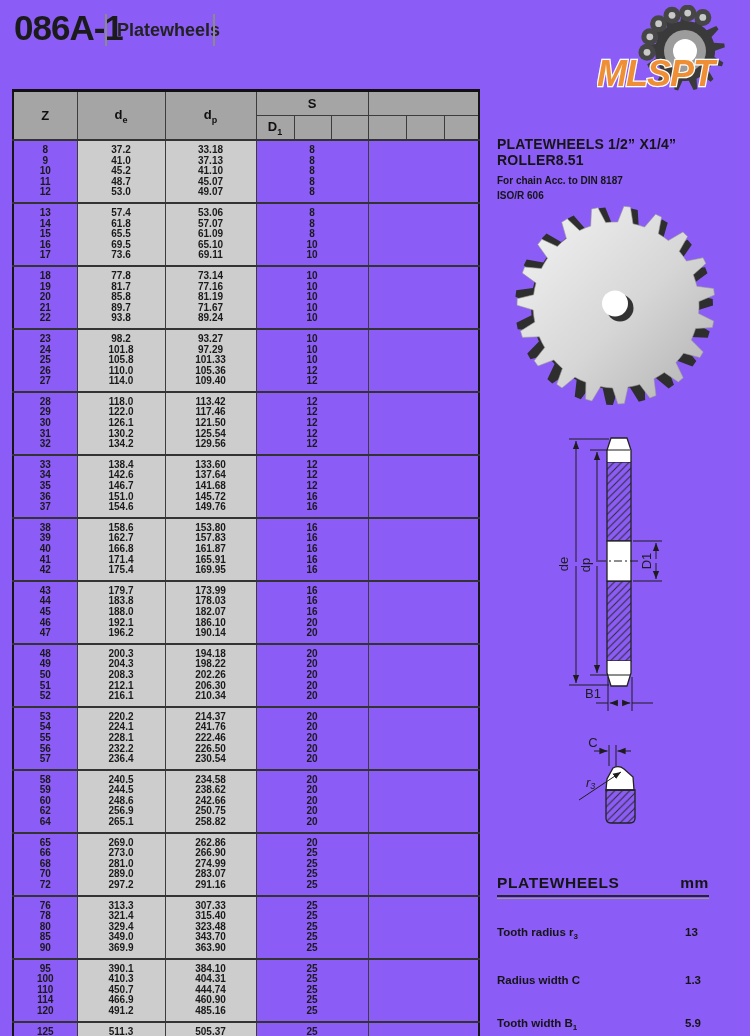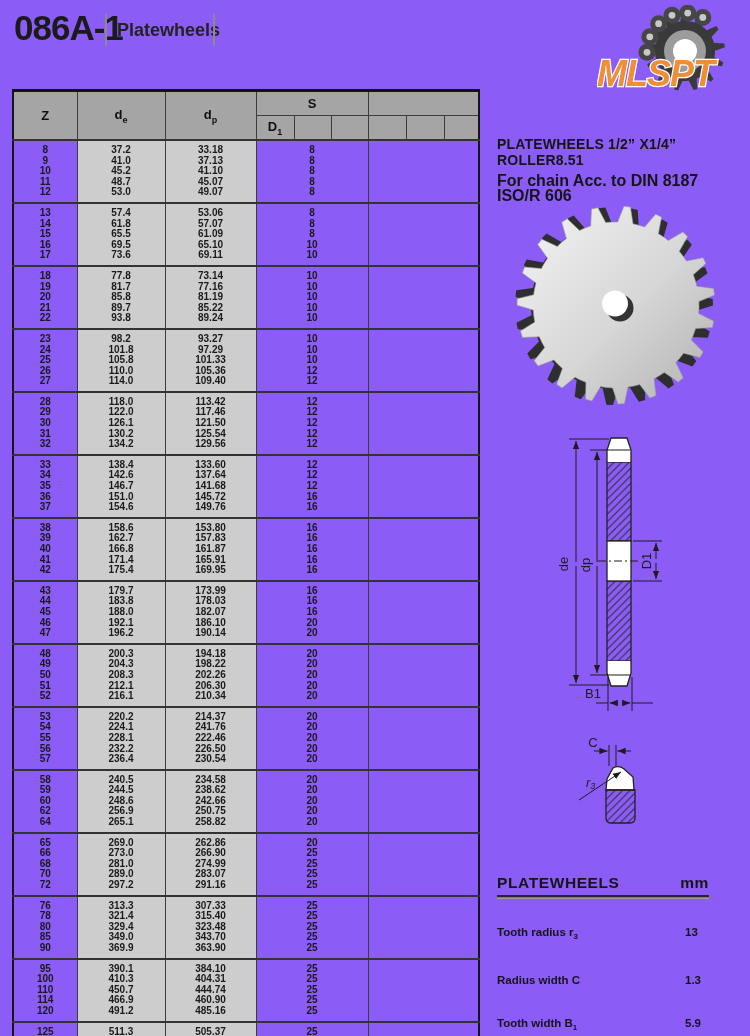--- a/index.html
+++ b/index.html
@@ -28,21 +28,21 @@
   td.de,td.dp{background:#cdcdcd;border-right:1px solid #3c3c3c;}
   td.s{text-align:left;padding-left:13px;border-right:1px solid #3c3c3c;}
   tbody{border-top:2px solid #333;}
   tbody tr:first-child td{padding-top:4px;}
   tbody tr:last-child td{padding-bottom:4px;}
   tbody.single td{padding-top:8px;padding-bottom:10px;}
 
   
   .product{position:absolute;left:497px;top:136px;width:252px;}
   .ptitle{font-size:14px;font-weight:bold;letter-spacing:.2px;}
-  .pline{font-size:16px;font-weight:bold;line-height:15px;}
+  .pline{font-size:10px;font-weight:bold;line-height:15px;}
   .pline.first{margin-top:5px;}
   .photo{position:absolute;left:503px;top:203px;width:232px;height:207px;}
   .dw1{position:absolute;left:540px;top:424px;width:200px;height:290px;}
   .dw2{position:absolute;left:572px;top:721px;width:176px;height:146px;}
   .dwtxt{font-family:"Liberation Sans","DejaVu Sans",sans-serif;font-size:13px;fill:#1d1d1d;}
 
   .specs{position:absolute;left:497px;top:874px;width:212px;}
   .spec-head{position:relative;display:flex;justify-content:space-between;align-items:baseline;
              font-size:15.5px;font-weight:bold;letter-spacing:.6px;
              border-bottom:2px solid #262626;padding-bottom:3px;}
@@ -205,21 +205,21 @@
         <tr>
           <td class="z" colspan="1">20</td>
           <td class="de" colspan="1">85.8</td>
           <td class="dp" colspan="1">81.19</td>
           <td class="s" colspan="3">10</td>
           <td class="e" colspan="3"></td>
         </tr>
         <tr>
           <td class="z" colspan="1">21</td>
           <td class="de" colspan="1">89.7</td>
-          <td class="dp" colspan="1">85.22</td>
+          <td class="dp" colspan="1">71.67</td>
           <td class="s" colspan="3">10</td>
           <td class="e" colspan="3"></td>
         </tr>
         <tr>
           <td class="z" colspan="1">22</td>
           <td class="de" colspan="1">93.8</td>
           <td class="dp" colspan="1">89.24</td>
           <td class="s" colspan="3">10</td>
           <td class="e" colspan="3"></td>
         </tr>

